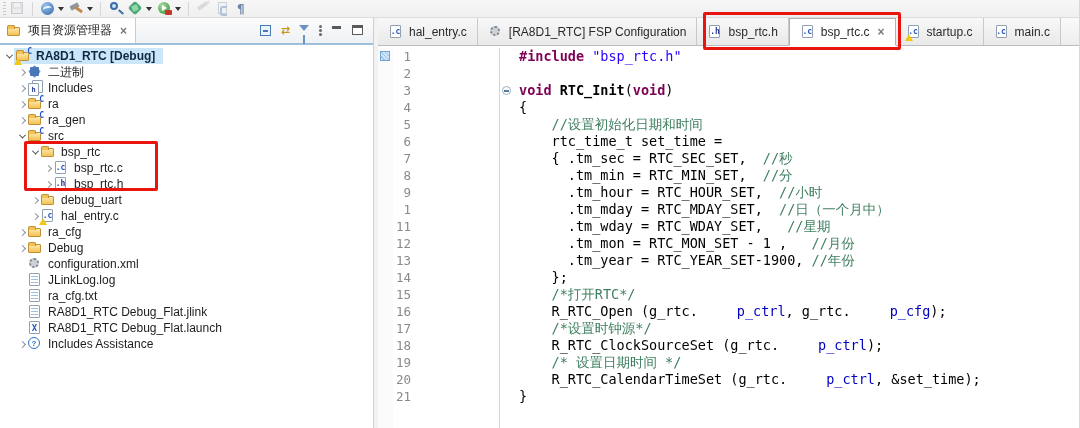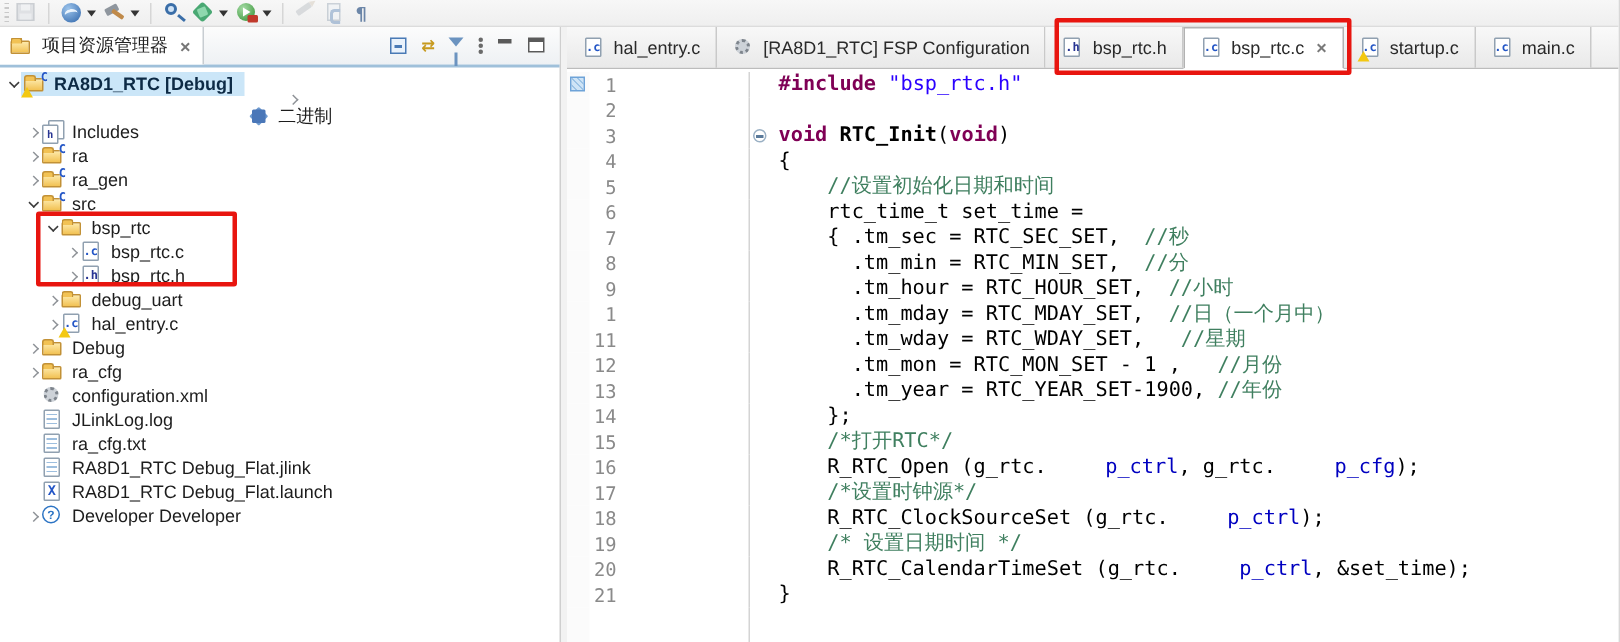--- a/index.html
+++ b/index.html
@@ -225,21 +225,21 @@
             </span>
             <span class="hl">
               <span class="ticon">
                 <i class="icf"></i>
                 <i class="bC">C</i>
                 <i class="warn"></i>
               </span>
               <span class="tlabel">RA8D1_RTC [Debug]</span>
             </span>
           </div>
-          <div class="trow" style="padding-left: 17px; flex-direction: column;">
+          <div class="trow" style="padding-left: 17px;">
             <span class="chevbox">
               <span class="chev "></span>
             </span>
             <span class="norm">
               <span class="ticon">
                 <i class="bin2"></i>
                 <i class="bin1"></i>
               </span>
               <span class="tlabel">二进制</span>
             </span>
@@ -353,32 +353,32 @@
             </span>
           </div>
           <div class="trow" style="padding-left: 17px;">
             <span class="chevbox">
               <span class="chev "></span>
             </span>
             <span class="norm">
               <span class="ticon">
                 <i class="icf"></i>
               </span>
+              <span class="tlabel">ra_cfg</span>
+            </span>
+          </div>
+          <div class="trow" style="padding-left: 17px;">
+            <span class="chevbox">
+              <span class="chev "></span>
+            </span>
+            <span class="norm">
+              <span class="ticon">
+                <i class="icf"></i>
+              </span>
               <span class="tlabel">Debug</span>
-            </span>
-          </div>
-          <div class="trow" style="padding-left: 17px;">
-            <span class="chevbox">
-              <span class="chev "></span>
-            </span>
-            <span class="norm">
-              <span class="ticon">
-                <i class="icf"></i>
-              </span>
-              <span class="tlabel">ra_cfg</span>
             </span>
           </div>
           <div class="trow" style="padding-left: 17px;">
             <span class="chevbox"></span>
             <span class="norm">
               <span class="ticon">
                 <i class="gear"></i>
               </span>
               <span class="tlabel">configuration.xml</span>
             </span>
@@ -424,21 +424,21 @@
             </span>
           </div>
           <div class="trow" style="padding-left: 17px;">
             <span class="chevbox">
               <span class="chev "></span>
             </span>
             <span class="norm">
               <span class="ticon">
                 <i class="hlp">?</i>
               </span>
-              <span class="tlabel">Developer Developer</span>
+              <span class="tlabel">Includes Assistance</span>
             </span>
           </div>
         </div>
     </div>
 
     <div class="divider"></div>
 
     <div class="right-pane">
       <div class="tab-strip">
         <div class="etab">

